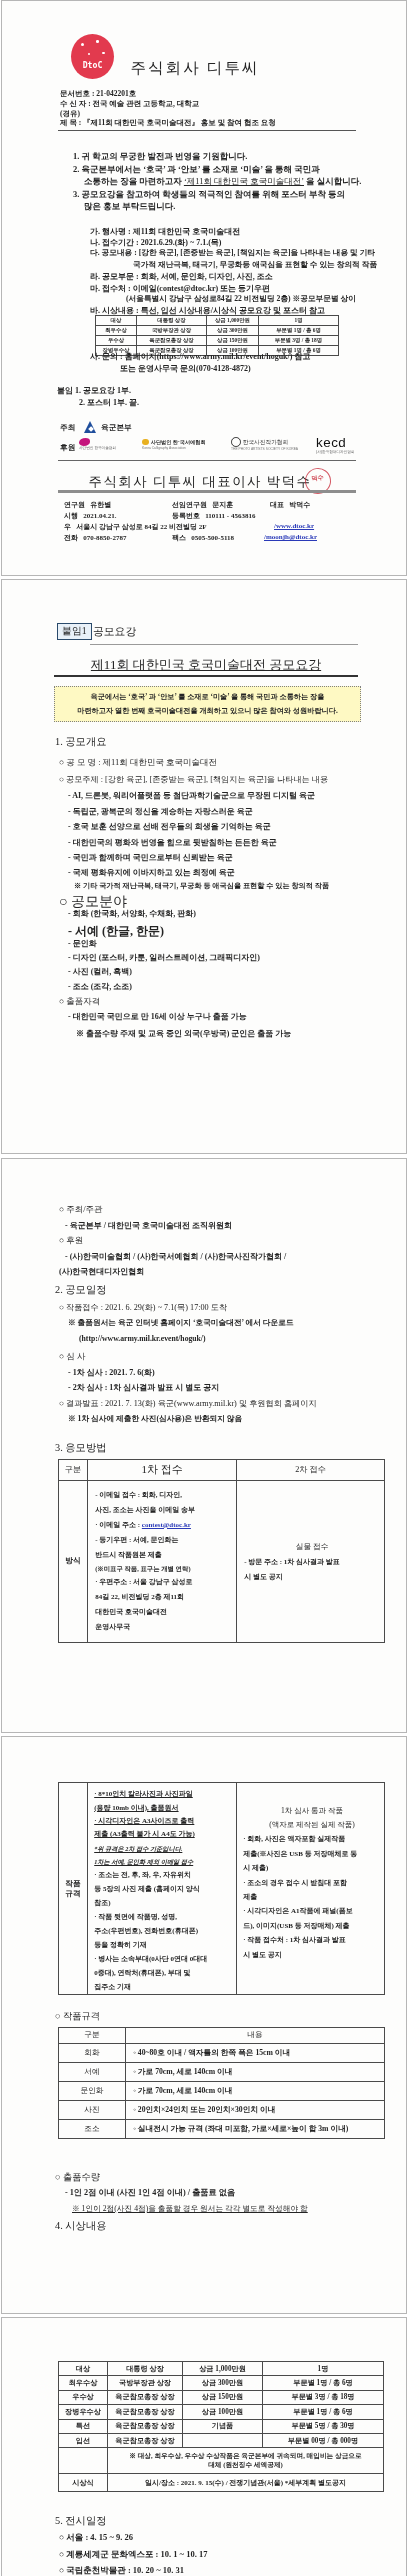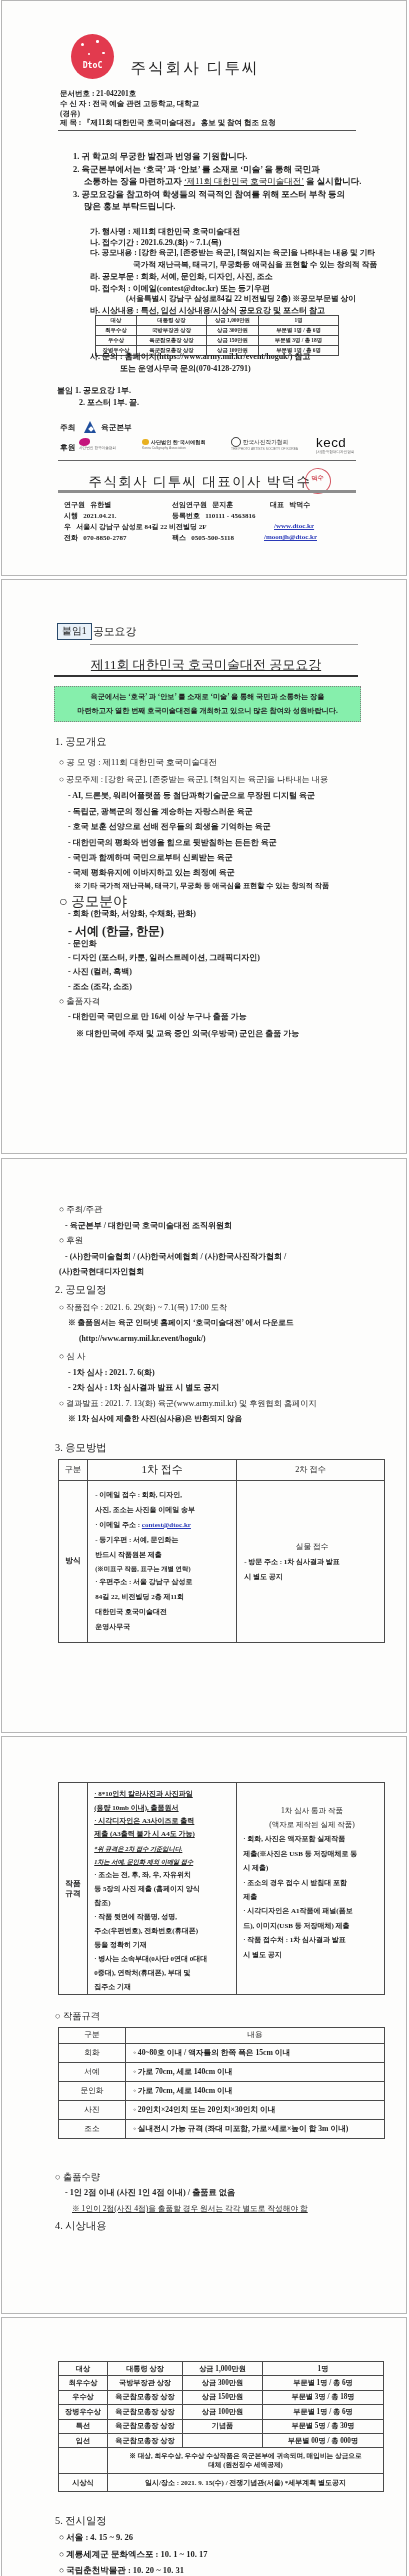--- a/index.html
+++ b/index.html
@@ -10,21 +10,21 @@
   .ds{font-family:"Liberation Serif","DejaVu Serif",serif;color:#242424;font-weight:600}
   .ps{font-family:"Liberation Sans","DejaVu Sans",sans-serif;color:#2b2b2b}
   .b{font-weight:400}
   .ctr{text-align:center}
   .ul{text-decoration:underline}
   .it{font-style:italic}
   .lnk{color:#2a3ab8;text-decoration:underline;cursor:pointer}
   .hr{background:#555;height:1px}
   .t{border-collapse:collapse;table-layout:fixed}
   .t td{border:0.5px solid #4a4a4a;overflow:hidden}
-  .dotbox{border:1px dotted #808080;background:#86efac}
+  .dotbox{border:1px dotted #808080;background:#fef9c3}
 </style>
 </head>
 <body>
 
 <section class="pg" style="top:0;height:576px">
   <div class="a" style="left:69px;top:33px;width:43px;height:45px;background:#e23a4e;border-radius:50%">
     <div class="a" style="left:0;top:26px;width:43px;text-align:center;color:#fff;font:700 8.2px 'DejaVu Sans Mono',monospace">DtoC</div>
     <div class="a" style="left:10.3px;top:9.3px;width:3.1px;height:3.1px;border-radius:50%;background:#fff"></div>
     <div class="a" style="left:25px;top:6.2px;width:2.6px;height:2.6px;border-radius:50%;background:#fff"></div>
     <div class="a" style="left:31px;top:17.5px;width:2.6px;height:2.6px;border-radius:50%;background:#fff"></div>
@@ -82,21 +82,21 @@
     <tr>
           <td>장병우수상</td>
           <td>육군참모총장 상장</td>
           <td>상금 100만원</td>
           <td>부문별 1명 / 총 6명</td>
         </tr>
   </tbody>
     </table>
 
   <div class="a ds n" style="left:88px;top:350px;font-size:8px">사. 문의 : 홈페이지(https://www.army.mil.kr/event/hoguk/) 참고</div>
-  <div class="a ds n" style="left:118px;top:362px;font-size:8px">또는 운영사무국 문의(070-4128-2791)</div>
+  <div class="a ds n" style="left:118px;top:362px;font-size:8px">또는 운영사무국 문의(070-4128-4872)</div>
   <div class="a ds n" style="left:55px;top:384px;font-size:8px">붙임 1. 공모요강 1부.</div>
   <div class="a ds n" style="left:77px;top:396px;font-size:8px">2. 포스터 1부.  끝.</div>
 
   <div class="a ds n" style="left:58px;top:422px;font-size:7.7px">주최</div>
   <div class="a" style="left:82px;top:420px;width:0;height:0;border-left:6.7px solid transparent;border-right:6.7px solid transparent;border-bottom:12.4px solid #1f4e9c"></div>
   <div class="a" style="left:87px;top:426px;width:4.1px;height:4.1px;background:#fff;transform:rotate(45deg)"></div>
   <div class="a ds n" style="left:99px;top:422px;font-size:7.7px">육군본부</div>
 
   <div class="a ds n" style="left:58px;top:442px;font-size:7.7px">후원</div>
   <div class="a" style="left:77px;top:436px;width:62px">
@@ -163,21 +163,21 @@
   <div class="a ds n" style="left:72px;top:301px;font-size:7.2px">※ 기타 국가적 재난극복, 태극기, 무궁화 등 애국심을 표현할 수 있는 창의적 작품</div>
   <div class="a ds b n" style="left:57px;top:313px;font-size:14px">○ 공모분야</div>
   <div class="a ds n" style="left:66px;top:328px;font-size:8px">- 회화 (한국화, 서양화, 수채화, 판화)</div>
   <div class="a ds n" style="left:66px;top:343px;font-size:12px">- 서예 (한글, 한문)</div>
   <div class="a ds n" style="left:66px;top:358px;font-size:8px">- 문인화</div>
   <div class="a ds n" style="left:66px;top:372px;font-size:8px">- 디자인 (포스터, 카툰, 일러스트레이션, 그래픽디자인)</div>
   <div class="a ds n" style="left:66px;top:386px;font-size:8px">- 사진 (컬러, 흑백)</div>
   <div class="a ds n" style="left:66px;top:401px;font-size:8px">- 조소 (조각, 소조)</div>
   <div class="a ds b n" style="left:57px;top:416px;font-size:8.5px">○ 출품자격</div>
   <div class="a ds n" style="left:66px;top:431px;font-size:8px">- 대한민국 국민으로 만 16세 이상 누구나 출품 가능</div>
-  <div class="a ds n" style="left:74px;top:448px;font-size:8px">※ 대한민국에 주재 및 교육 중인 외국(우방국) 군인은 출품 가능</div>
+  <div class="a ds n" style="left:74px;top:448px;font-size:8px">※ 출품수량 주재 및 교육 중인 외국(우방국) 군인은 출품 가능</div>
 </section>
 
 <section class="pg" style="top:1158px;height:575px">
   <div class="a ds b n" style="left:57px;top:45px;font-size:8.5px">○ 주최/주관</div>
   <div class="a ds n" style="left:63px;top:61px;font-size:8px">- 육군본부 / 대한민국 호국미술대전 조직위원회</div>
   <div class="a ds b n" style="left:57px;top:76px;font-size:8.5px">○ 후원</div>
   <div class="a ds n" style="left:63px;top:92px;font-size:8px">- (사)한국미술협회 / (사)한국서예협회 / (사)한국사진작가협회 /</div>
   <div class="a ds n" style="left:57px;top:107px;font-size:8px">(사)한국현대디자인협회</div>
   <div class="a ds b n" style="left:53px;top:124px;font-size:10.3px">2. 공모일정</div>
   <div class="a ds b n" style="left:57px;top:143px;font-size:8.2px">○ 작품접수 : 2021. 6. 29(화) ~ 7.1(목) 17:00 도착</div>

